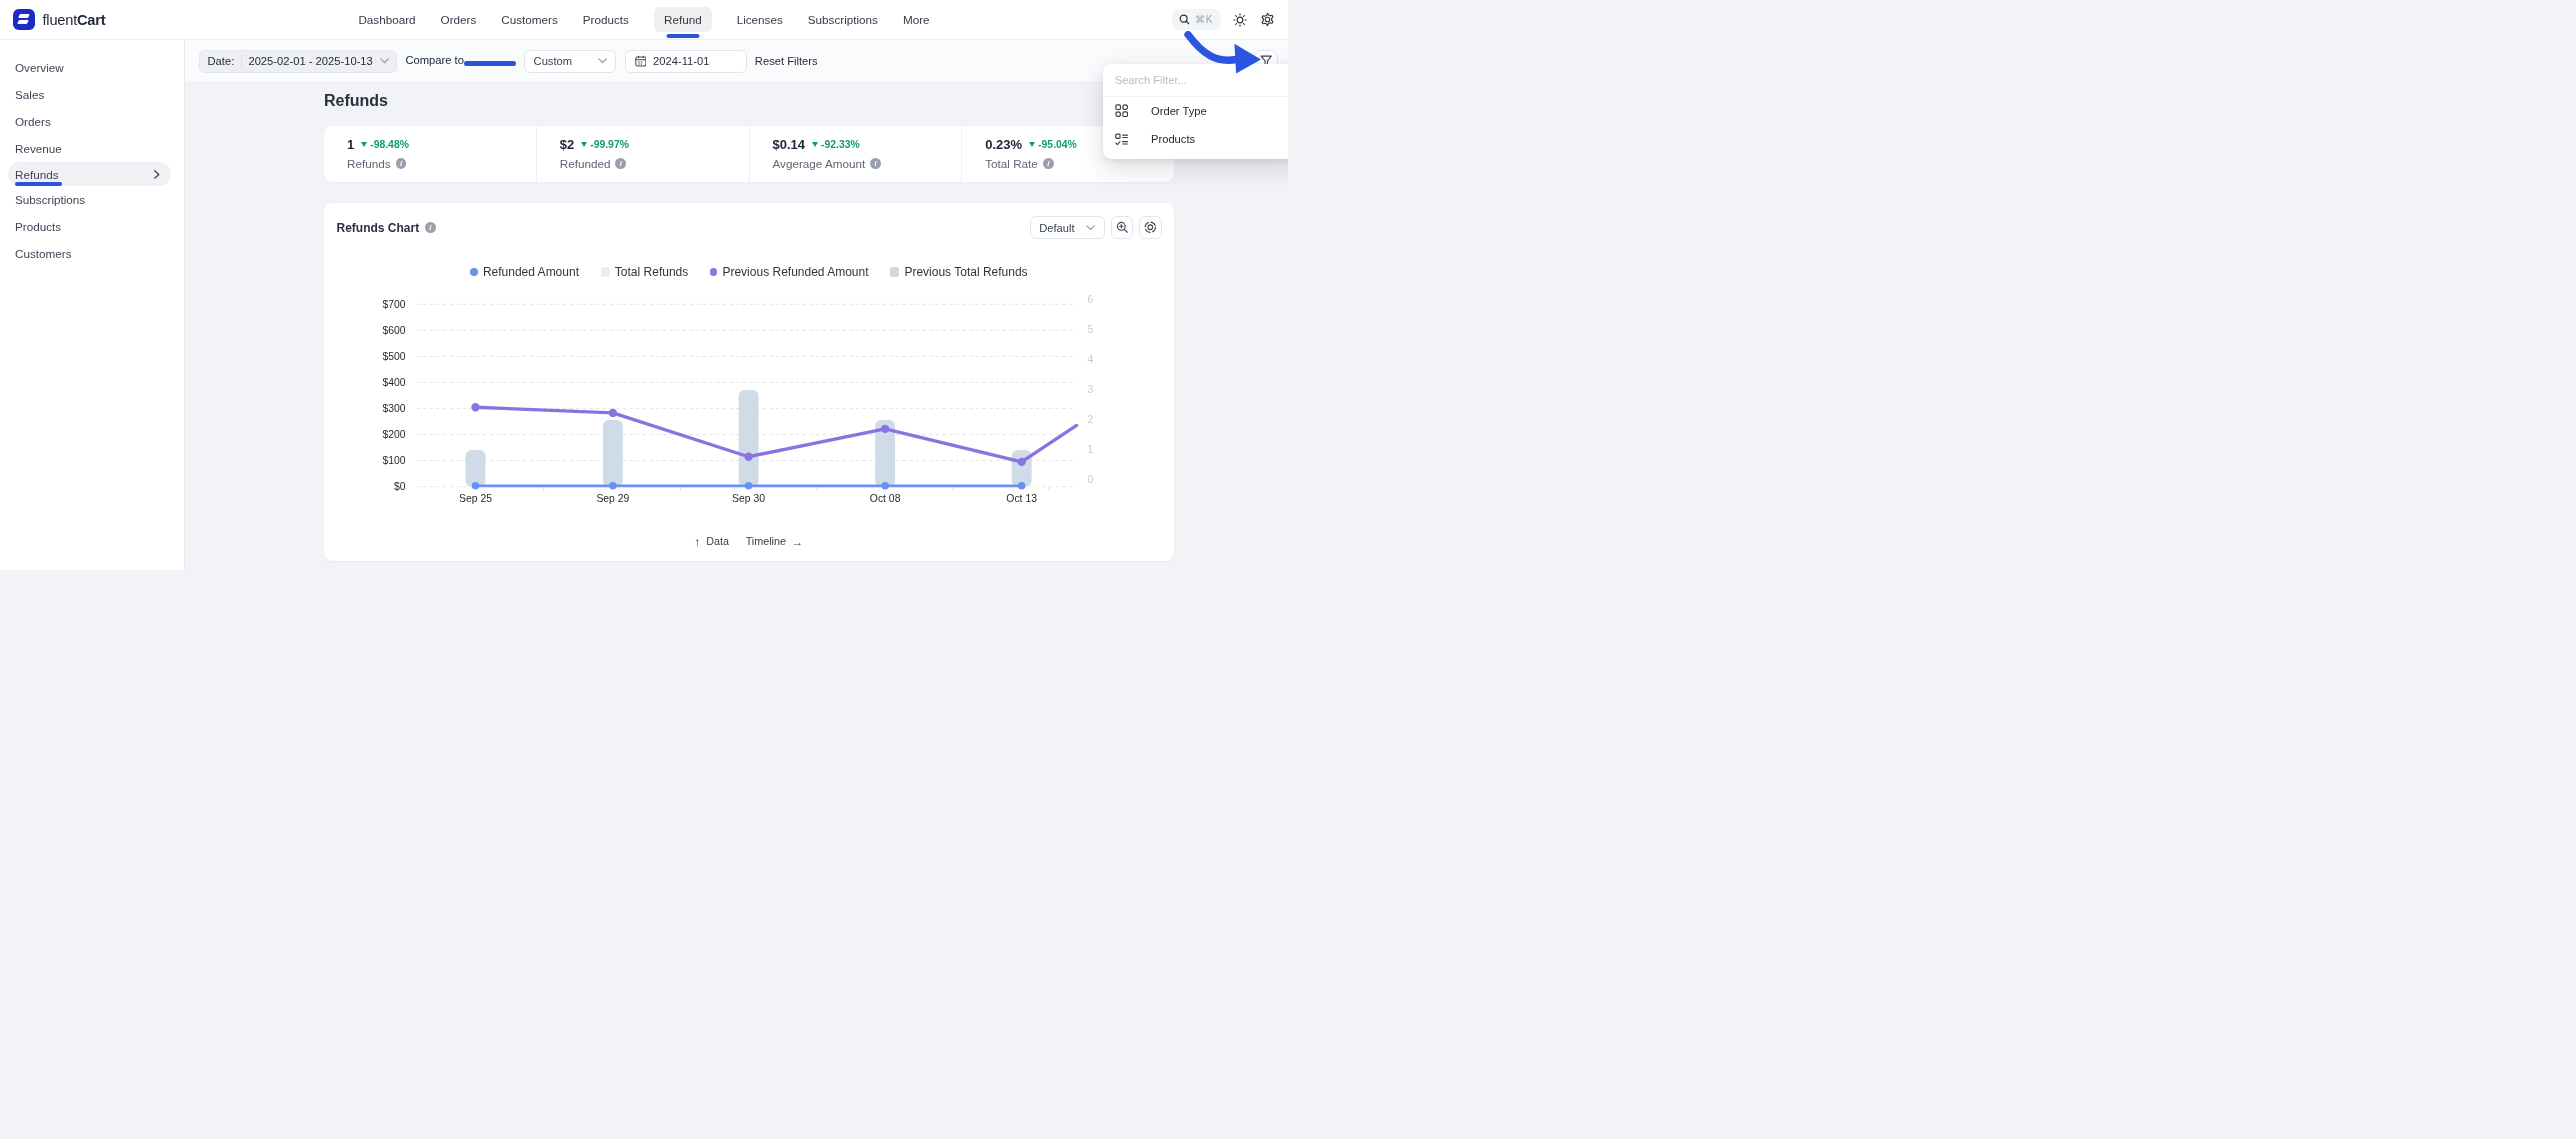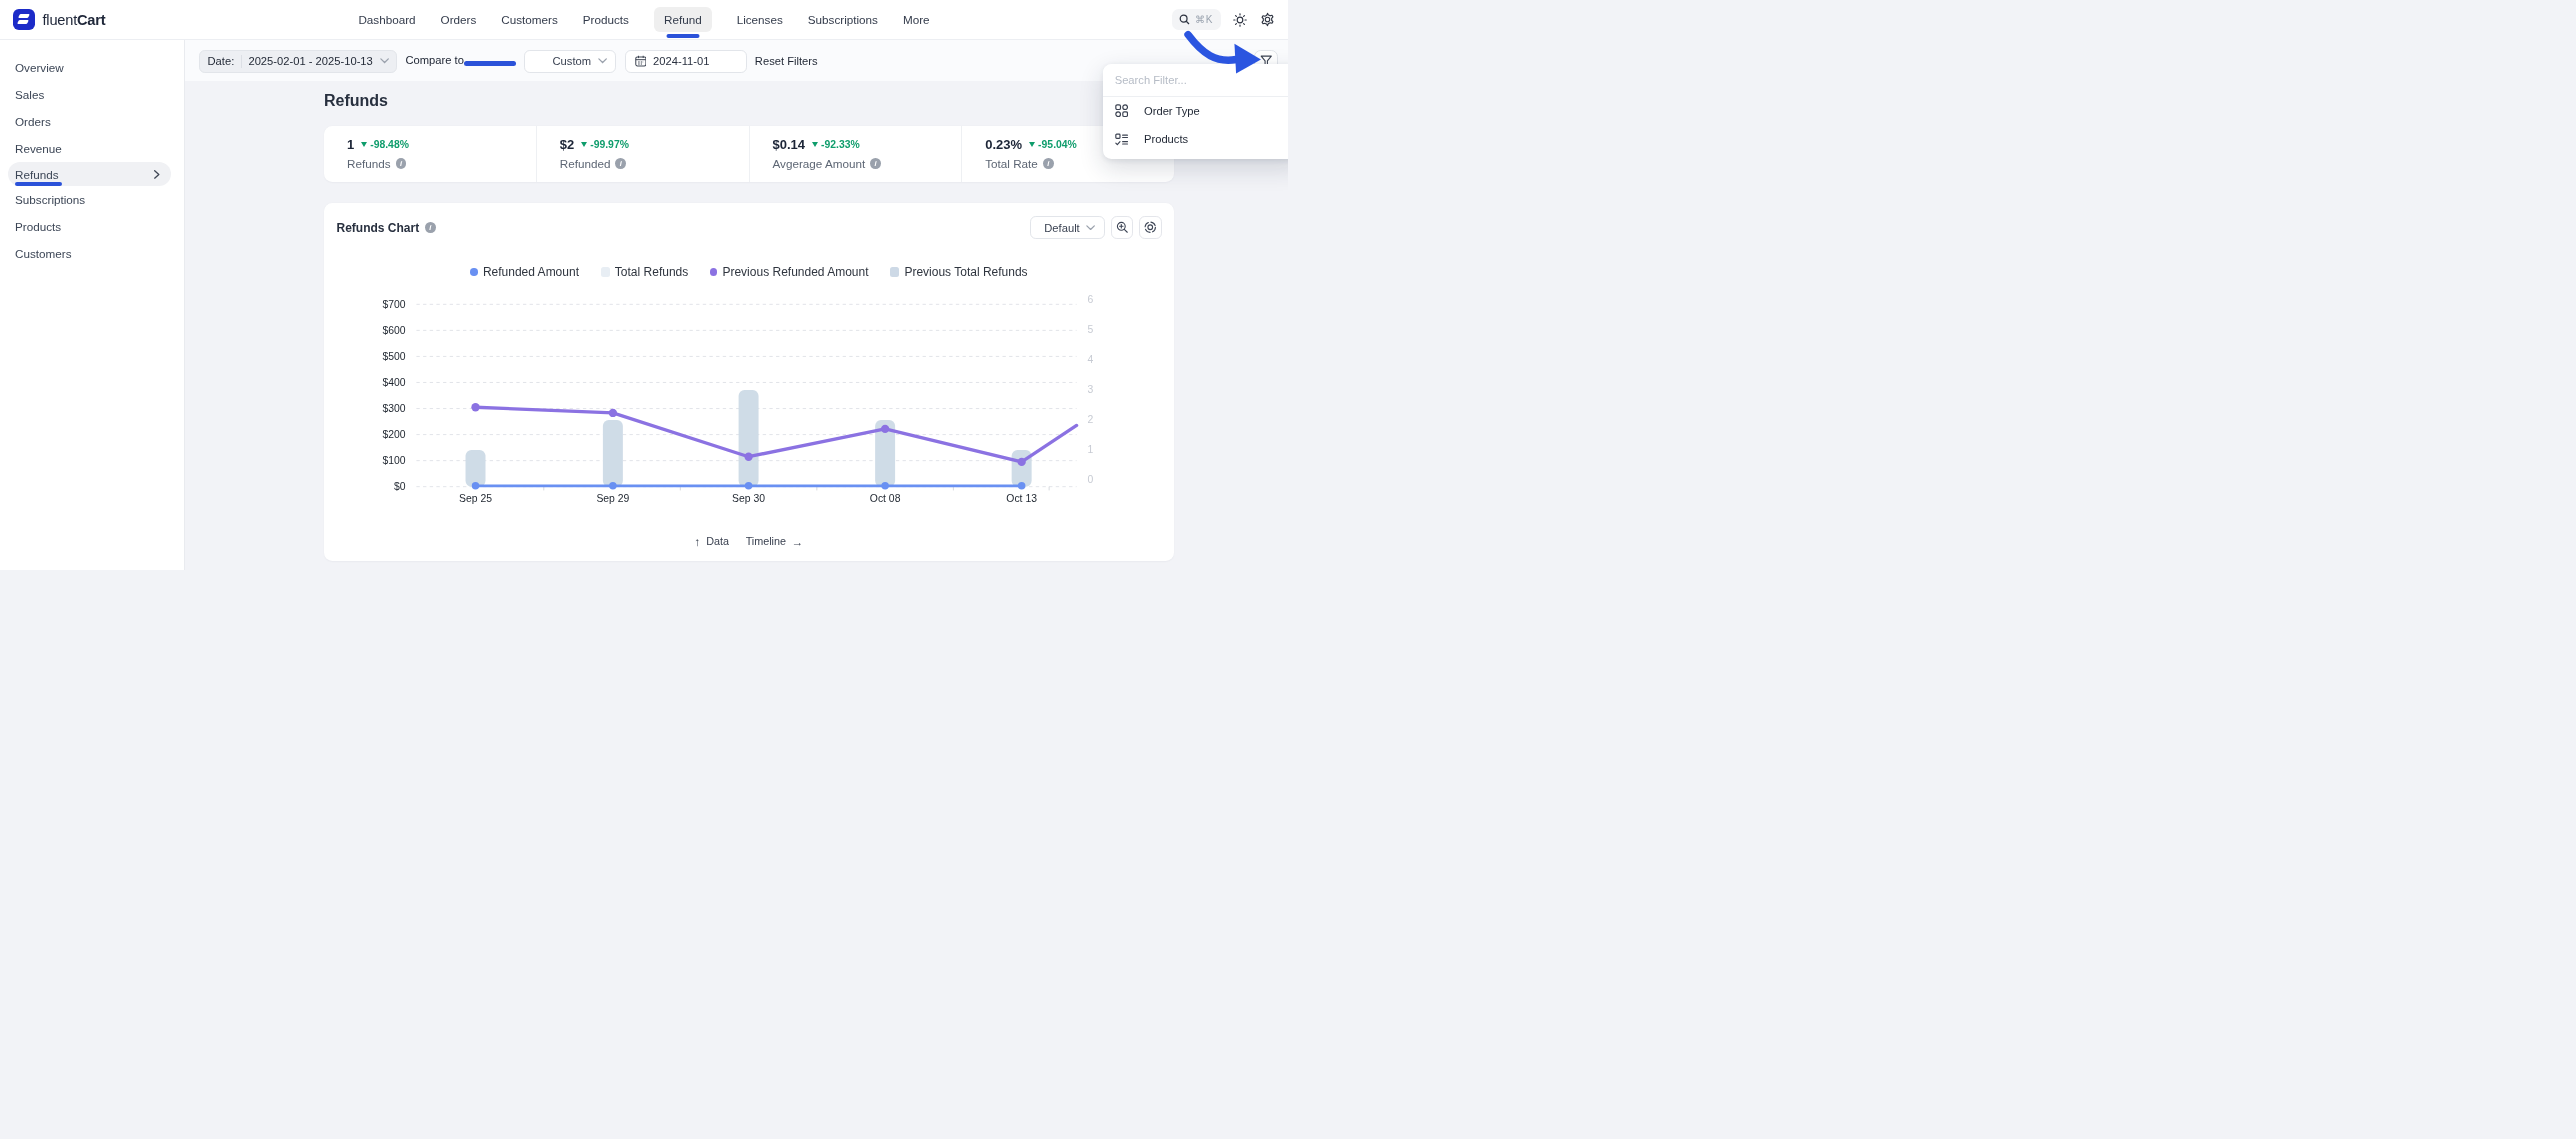--- a/index.html
+++ b/index.html
@@ -72,21 +72,21 @@
   .date-pill {
     display:flex; align-items:center; gap:6.7px; background:#edeff3;
     border:0.8px solid #e2e5ea; border-radius:5.8px; height:22.5px; padding:0 7.5px;
     font-size:11.2px; color:#1f2633; cursor:pointer;
   }
   .date-pill .sep { width:0.8px; height:12.5px; background:#dcdfe5; }
   .compare-wrap { display:flex; flex-direction:row; align-items:center; padding-top:4.2px; }
   .compare-wrap .lbl { font-size:11.2px; color:#212836; }
   .compare-wrap .bar { width:52px; height:5px; border-radius:2.5px; background:#2b52d9; margin-top:5.8px; }
   .select-box {
-    display:flex; align-items:center; justify-content:flex-end; gap:6.7px;
+    display:flex; align-items:center; justify-content:space-between; gap:6.7px;
     background:#fff; border:0.8px solid #e2e5ea; border-radius:5.8px; height:22.5px;
     padding:0 8.3px; font-size:11.2px; color:#3a4252; min-width:92px; cursor:pointer;
   }
   .date-input {
     display:flex; align-items:center; gap:6.7px; background:#fff;
     border:0.8px solid #e2e5ea; border-radius:5.8px; height:22.5px; padding:0 9.2px;
     font-size:11.2px; color:#2a3140; min-width:122px; cursor:text;
   }
   .reset-link { font-size:11.2px; color:#1f2633; padding-top:5px; cursor:pointer; }
   .funnel-btn {
@@ -146,21 +146,21 @@
     border-radius:8.3px; box-shadow:0 8.3px 25px rgba(25,35,60,.16), 0 1.7px 5px rgba(25,35,60,.08);
     z-index:50; overflow:hidden; padding-bottom:5px;margin-left:24px;
   }
   .popup .search-row { border-bottom:0.8px solid #edeff2; padding:3.3px 0; }
   .popup input {
     width:100%; border:none; outline:none; font-size:11.2px; padding:6.7px 11.7px;
     font-family:"Liberation Sans", sans-serif; color:#232a37;
   }
   .popup input::placeholder { color:#b6bcc6; }
   .popup .prow {
-    display:flex; align-items:center; gap:16px; padding:7.5px 11.7px;
+    display:flex; align-items:center; gap:23px; padding:7.5px 11.7px;
     font-size:11.2px; color:#232a37; cursor:pointer;
   }
   
   #annot-arrow { position:absolute; left:1166px; top:28px; z-index:60; pointer-events:none; }
   svg { display:block; }
 </style>
 </head>
 <body>
 
 <header class="navbar">

